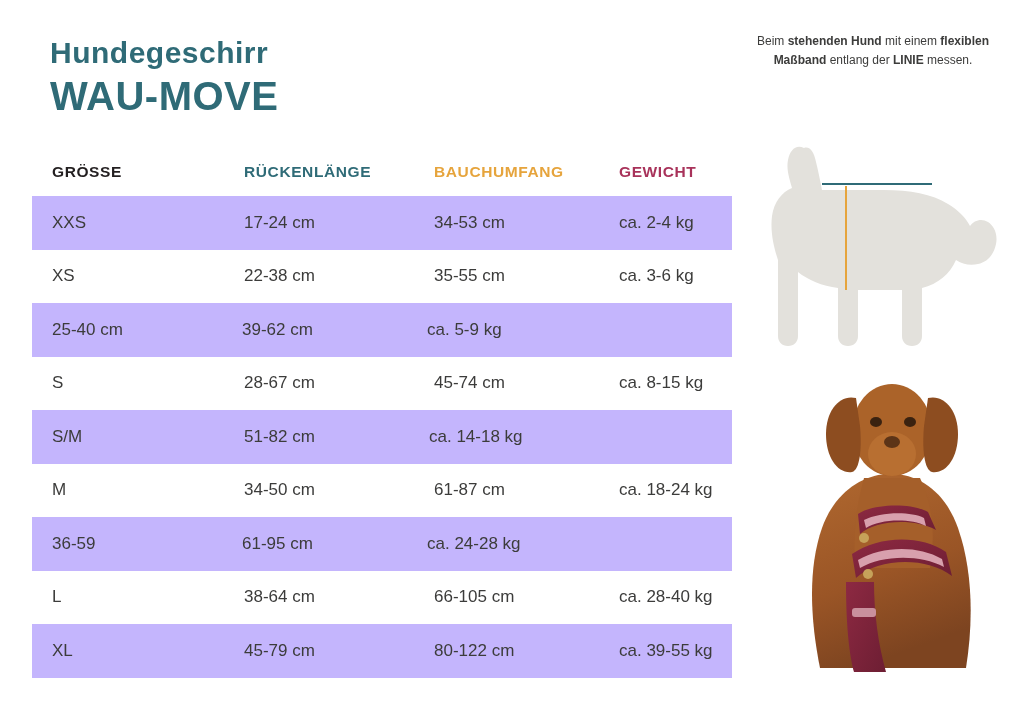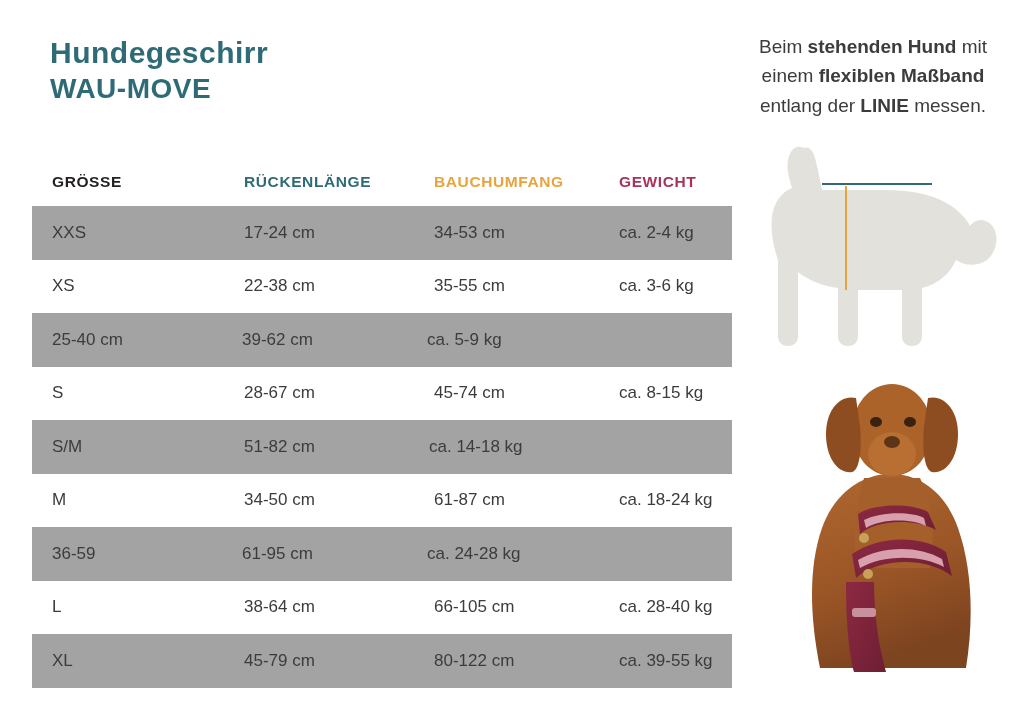--- a/index.html
+++ b/index.html
@@ -28,45 +28,45 @@
     top: 36px;
   }
   .title-line1 {
     font-size: 30px;
     font-weight: 700;
     color: #2f6b77;
     letter-spacing: 0.5px;
     line-height: 1.15;
   }
   .title-line2 {
-    font-size: 28px;
+    font-size: 40px;
     font-weight: 700;
     color: #2f6b77;
     letter-spacing: 0.5px;
     line-height: 1.15;
     margin-top: 2px;
   }
 
   
   .table {
     position: absolute;
     left: 32px;
-    top: 158px;
+    top: 148px;
     width: 700px;
   }
   .row {
     display: flex;
     align-items: center;
     height: 53.5px;
   }
   .row.header {
     height: 48px;
   }
   .row.shaded {
-    background: #a3a3a3;
+    background: #c4b5fd;
   }
   .cell {
     font-size: 17px;
     box-sizing: border-box;
     padding-left: 20px;
   }
   .c0 { width: 192px; }
   .c1 { width: 190px; }
   .c2 { width: 185px; }
   .c3 { width: 133px; }
@@ -81,21 +81,21 @@
   .h2 { color: #e6a43c; }
   .h3 { color: #a8325a; }
 
   
   .note {
     position: absolute;
     left: 742px;
     top: 32px;
     width: 262px;
     text-align: center;
-    font-size: 19px;
+    font-size: 12px;
     line-height: 1.55;
     color: #3c3c3b;
   }
   .note b { font-weight: 700; }
 
   .dog-outline {
     position: absolute;
     left: 752px;
     top: 140px;
     width: 248px;

